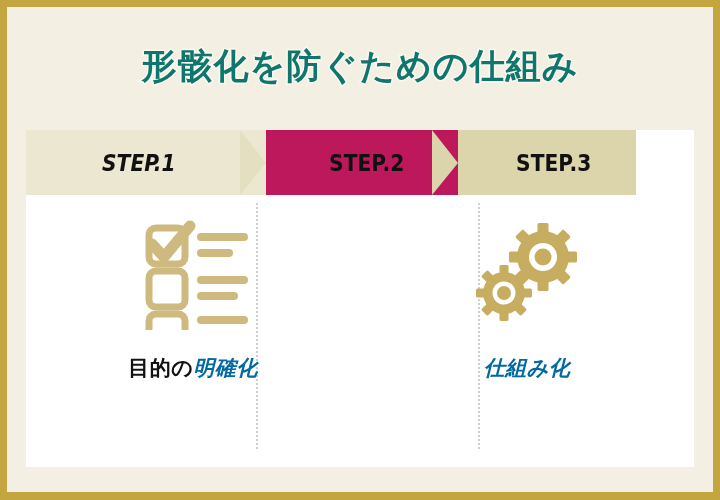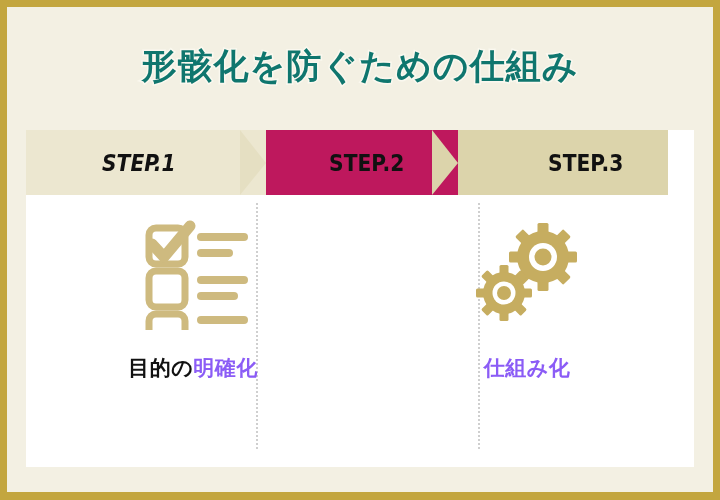--- a/index.html
+++ b/index.html
@@ -68,21 +68,21 @@
   }
   .chev {
     position: relative;
     height: 65px;
     display: flex;
     align-items: center;
     justify-content: center;
   }
   .chev-1 { width: 240px; background: #ece7d0; font-style: italic; }
   .chev-2 { width: 192px; background: #be185d; }
-  .chev-3 { width: 178px; background: #dcd4ab; padding-left: 32px; }
+  .chev-3 { width: 178px; background: #dcd4ab; }
 
   
   .chev-2::before,
   .chev-3::before {
     content: "";
     position: absolute;
     left: -26px;
     top: 0;
     width: 0;
     height: 0;
@@ -140,21 +140,21 @@
   }
   .caption {
     text-align: center;
     font-family: "DejaVu Sans", "Liberation Sans", sans-serif;
     font-size: 21px;
     font-weight: bold;
     line-height: 1.32;
     color: #111111;
     letter-spacing: 0.5px;
   }
-  .caption .hl { color: #8b5cf6; }
+  .caption .hl { color: #0369a1; font-style: italic; }
   .caption .ln { display: block; }
 </style>
 </head>
 <body>
 
 <div id="infographic">
 
   <div class="title-wrap">
     <div class="title">形骸化を防ぐための仕組み</div>
   </div>

